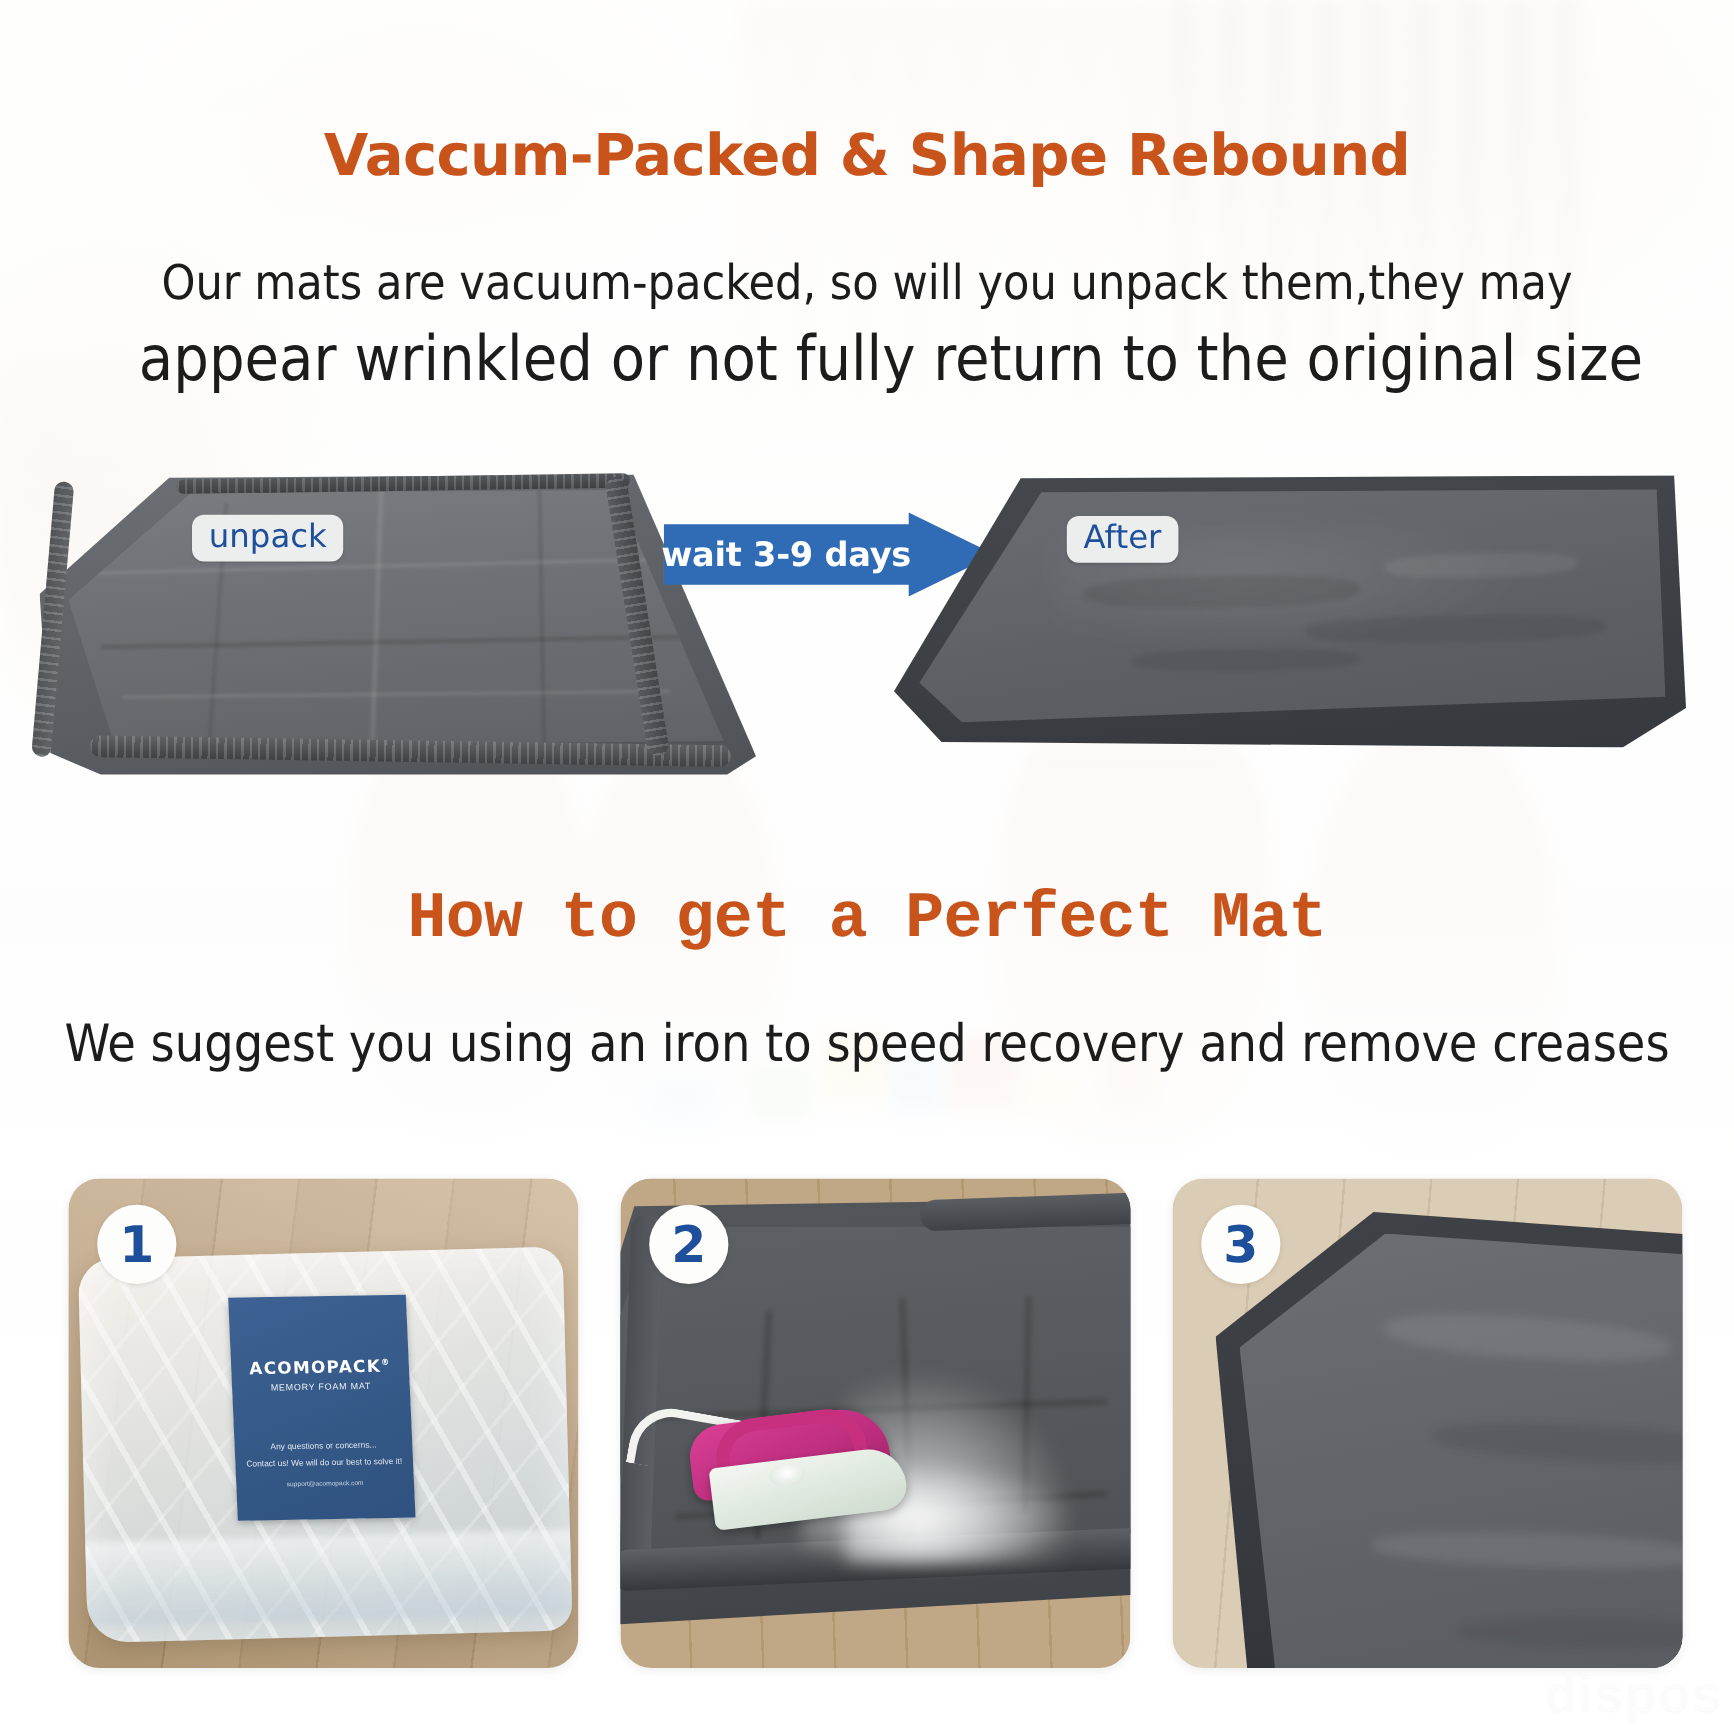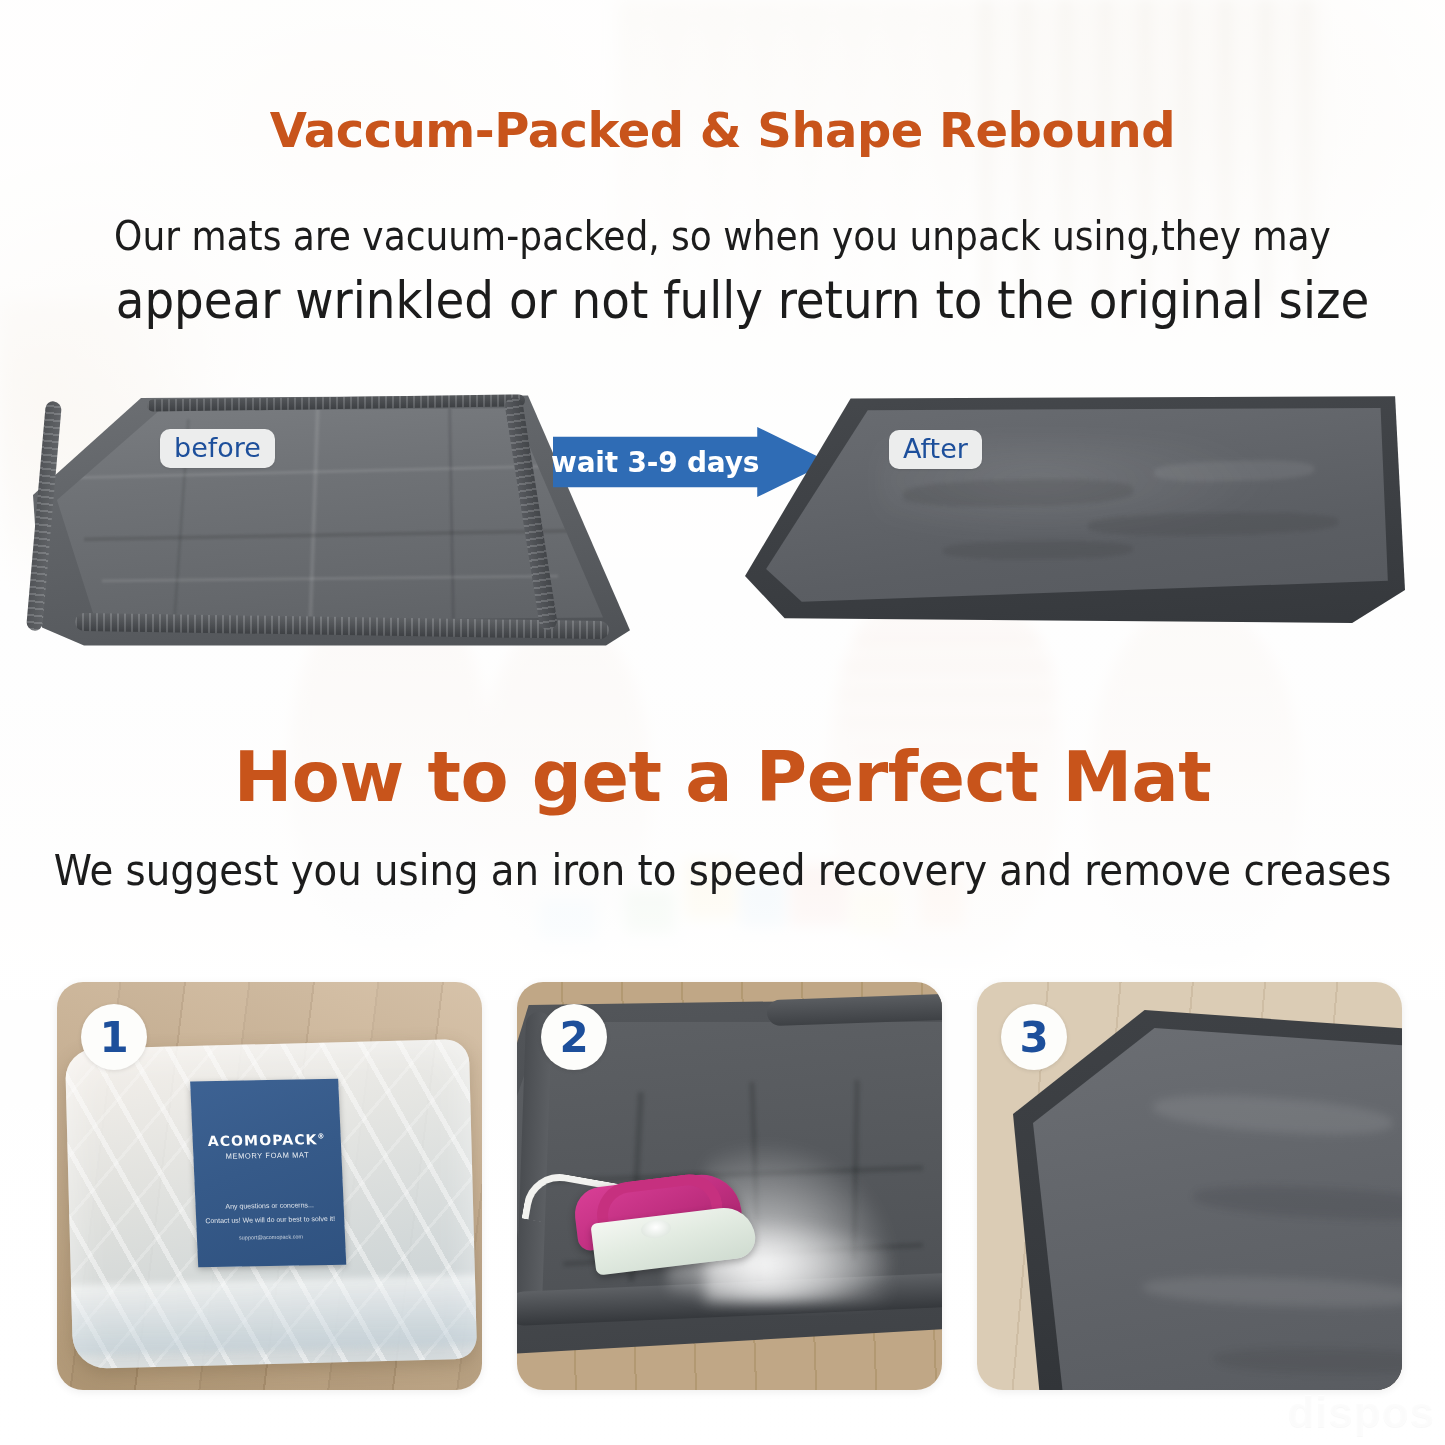--- a/index.html
+++ b/index.html
@@ -95,21 +95,21 @@
     position: absolute;
     left: 0; width: 1445px;
     text-align: center;
     font-family: "DejaVu Sans", sans-serif;
     font-weight: bold;
     color: #c8541b;
     letter-spacing: -0.5px;
     white-space: nowrap;
   }
   #title1 { top: 102px; font-size: 48px; }
-  #title2 { top: 736px; font-size: 70px; }
+  #title2 { top: 736px; font-size: 54px; font-family: Liberation Mono, monospace; }
 
   .h-sub {
     position: absolute;
     left: 0; width: 1445px;
     text-align: center;
     font-family: "DejaVu Sans Condensed", "Liberation Sans Narrow", "Liberation Sans", sans-serif;
     color: #1c1c1c;
     white-space: nowrap;
   }
   #sub1a { top: 213px; font-size: 40px; }
@@ -453,21 +453,21 @@
       <span class="toy t3"></span>
     <span class="toy t4"></span>
       <span class="toy t5"></span>
       <span class="toy t6"></span>
     <span class="toy t7"></span>
   </div>
   <div class="bg-floor"></div>
   <div class="bg-veil"></div>
 
   <div class="h-title" id="title1">Vaccum-Packed &amp; Shape Rebound</div>
-  <div class="h-sub" id="sub1a">Our mats are vacuum-packed, so when you unpack using,they may</div>
+  <div class="h-sub" id="sub1a">Our mats are vacuum-packed, so will you unpack them,they may</div>
   <div class="h-sub" id="sub1b">appear wrinkled or not fully return to the original size</div>
 
   <div class="mat mat-before">
     <div class="mb-body"></div>
     <div class="mb-face">
       <span class="mb-wr mb-crease-v1"></span>
       <span class="mb-wr mb-crease-v2"></span>
       <span class="mb-wr mb-crease-v3"></span>
       <span class="mb-wr mb-crease-h1"></span>
       <span class="mb-wr mb-crease-h2"></span>
@@ -481,21 +481,21 @@
     <div class="mb-edge mb-edge-bot">
         <span class="rib"></span>
       </div>
     <div class="mb-edge mb-edge-left">
         <span class="rib rib-v"></span>
       </div>
     <div class="mb-edge mb-edge-right">
         <span class="rib rib-v"></span>
       </div>
   </div>
-  <div class="badge" id="badge-before">before</div>
+  <div class="badge" id="badge-before">unpack</div>
 
   <div class="arrow-wrap">
     <div class="arrow-shape"></div>
     <div class="arrow-label">wait 3-9 days</div>
   </div>
 
   <div class="mat mat-after">
     <div class="ma-body"></div>
     <div class="ma-face">
       <span class="ma-sheen"></span>

